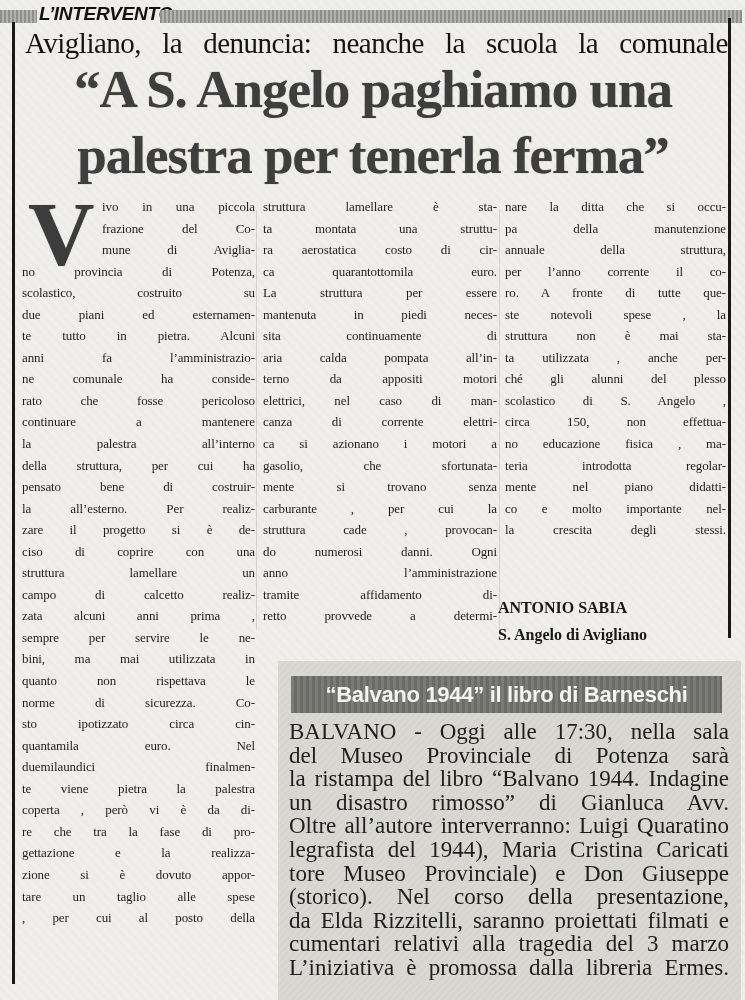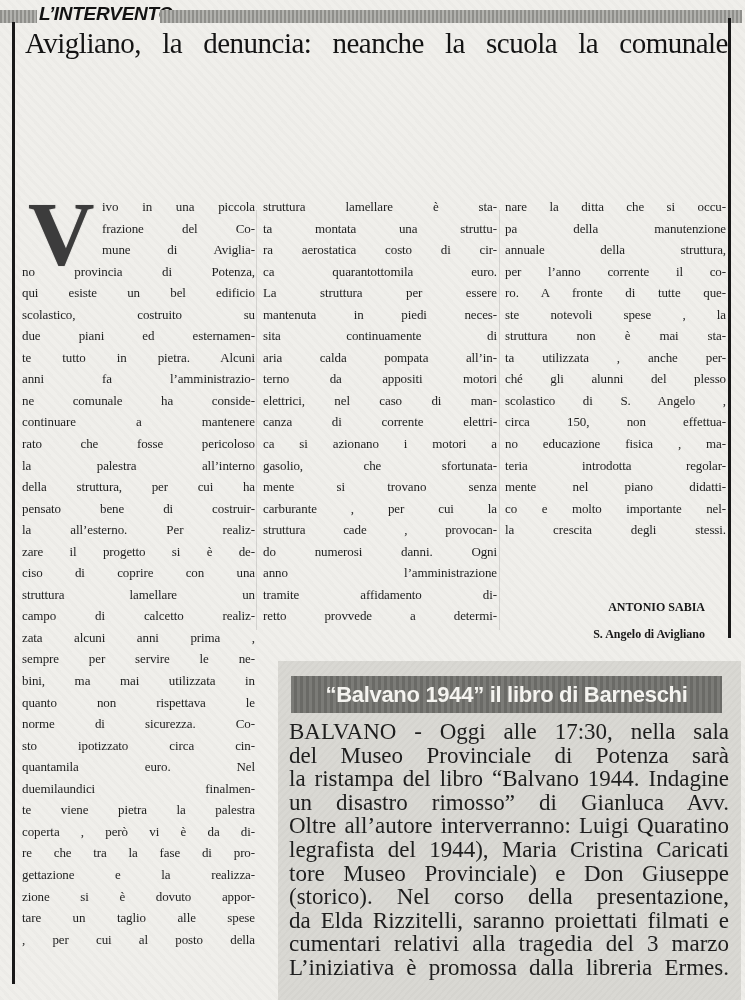--- a/index.html
+++ b/index.html
@@ -47,22 +47,22 @@
   .col1{left:22px;width:233px;}
   .col1 .tline:nth-child(-n+3){padding-left:80px;}
   .col2{left:263px;width:234px;}
   .col3{left:505px;width:221px;}
   .dropcap{
     position:absolute;left:28px;top:198px;width:78px;
     font-weight:700;font-size:92px;line-height:72px;color:#3c3c3c;
     text-shadow:0 0 1px rgba(60,60,60,0.5);
   }
   .signature{
-    position:absolute;left:481px;top:594px;width:224px;
-    text-align:right;font-weight:700;font-size:12px;line-height:27px;color:#181818;
+    position:absolute;left:498px;top:594px;width:224px;
+    text-align:left;font-weight:700;font-size:16px;line-height:27px;color:#181818;
   }
   
   .graybox{
     position:absolute;left:278px;top:661px;width:463px;height:366px;
     background:#d9d8d3;
     background-image:repeating-linear-gradient(133deg, rgba(0,0,0,0.02) 0 2px, transparent 2px 5px);
   }
   .graybox-bar{
     position:absolute;left:13px;top:15px;width:431px;height:37px;
     background:#73736f;
@@ -86,36 +86,39 @@
   <span class="kicker">L’INTERVENTO</span>
   <span class="kbar kbar-right"></span>
 
   <div class="rule-left"></div>
   <div class="rule-right"></div>
   <div class="colrule colrule-a"></div>
   <div class="colrule colrule-b"></div>
 
   <div class="subheadline">Avigliano, la denuncia: neanche la scuola la comunale</div>
 
+  <h1 class="headline">
+    <span class="hl">“A S. Angelo paghiamo una</span>
+    <span class="hl">palestra per tenerla ferma”</span>
+  </h1>
 
   <div class="dropcap">V</div>
 
   <div class="col col1">
       <div class="tline">ivo in una piccola</div>
       <div class="tline">frazione del Co-</div>
       <div class="tline">mune di Aviglia-</div>
       <div class="tline">no provincia di Potenza,</div>
-      <div class="tline">qui esiste un bel edificio</div>
       <div class="tline">scolastico, costruito su</div>
       <div class="tline">due piani ed esternamen-</div>
       <div class="tline">te tutto in pietra. Alcuni</div>
       <div class="tline">anni fa l’amministrazio-</div>
       <div class="tline">ne comunale ha conside-</div>
+      <div class="tline">rato che fosse pericoloso</div>
       <div class="tline">continuare a mantenere</div>
-      <div class="tline">rato che fosse pericoloso</div>
       <div class="tline">la palestra all’interno</div>
       <div class="tline">della struttura, per cui ha</div>
       <div class="tline">pensato bene di costruir-</div>
       <div class="tline">la all’esterno. Per realiz-</div>
       <div class="tline">zare il progetto si è de-</div>
       <div class="tline">ciso di coprire con una</div>
       <div class="tline">struttura lamellare un</div>
       <div class="tline">campo di calcetto realiz-</div>
       <div class="tline">zata alcuni anni prima ,</div>
       <div class="tline">sempre per servire le ne-</div>

